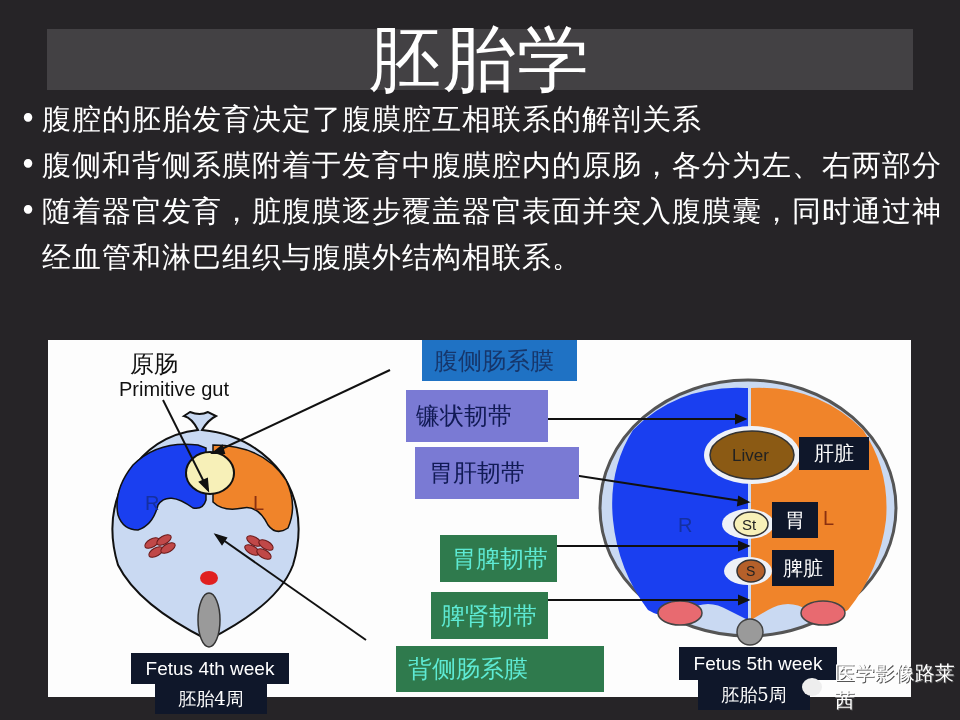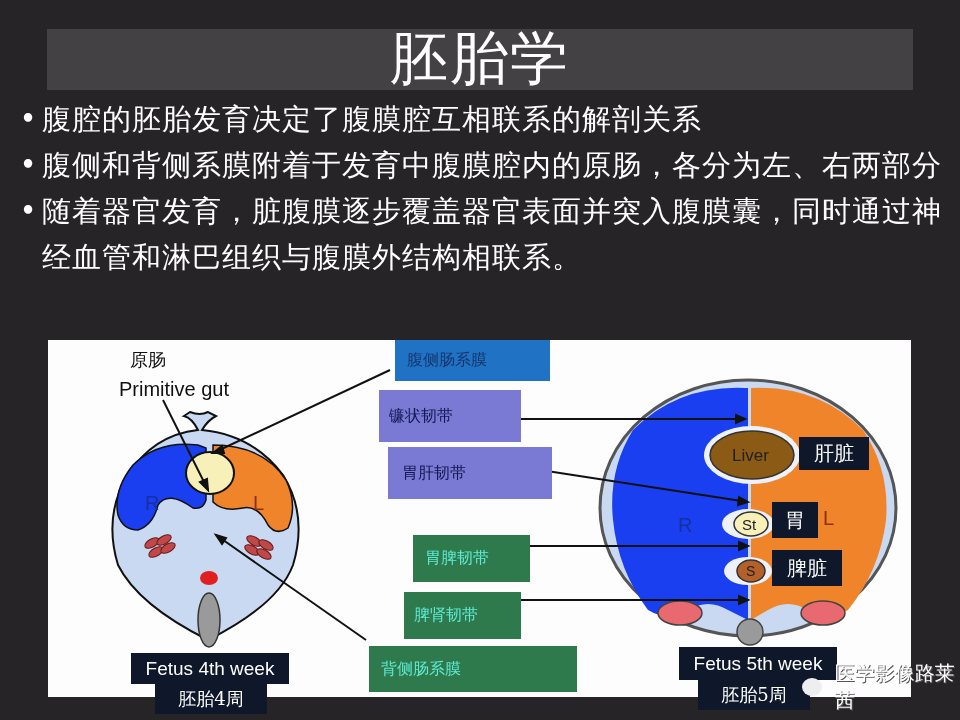--- a/index.html
+++ b/index.html
@@ -1,24 +1,24 @@
 <!DOCTYPE html>
 <html><head>
 <meta charset="utf-8">
 <style>
   html,body{margin:0;padding:0;}
   body{width:960px;height:720px;background:#262427;position:relative;overflow:hidden;font-family:"DejaVu Sans",sans-serif;}
   .title-bar{position:absolute;left:47px;top:29px;width:866px;height:61px;background:#434144;}
-  .title-text{position:absolute;left:0;top:24px;width:960px;text-align:center;color:#fff;font-family:Liberation Serif, serif;font-size:58px;line-height:70px;letter-spacing:2px;}
+  .title-text{position:absolute;left:0;top:24px;width:960px;text-align:center;color:#fff;font-family:Liberation Sans, sans-serif;font-size:72px;line-height:70px;letter-spacing:2px;}
   .bullets{position:absolute;left:14px;top:96px;width:940px;color:#fff;font-family:"DejaVu Serif",serif;font-size:29px;line-height:46px;}
   .bullet{display:flex;}
   .bullet .dot{width:28px;flex:none;text-align:center;}
   .bullet .txt{flex:1;letter-spacing:1px;}
   .diagram{position:absolute;left:48px;top:340px;width:863px;height:357px;background:#fdfdfd;}
-  .lbl{position:absolute;font-family:Liberation Mono, monospace;font-size:16px;display:flex;align-items:center;box-sizing:border-box;}
+  .lbl{position:absolute;font-family:Liberation Mono, monospace;font-size:24px;display:flex;align-items:center;box-sizing:border-box;margin-left:27px;}
   .blue{background:#1f72c4;color:#16366b;}
   .purple{background:#7a7ad4;color:#111a55;}
   .green{background:#2f7a4d;color:#5eead4;}
   .blk{position:absolute;background:#0f172a;color:#fff;display:flex;align-items:center;justify-content:center;box-sizing:border-box;}
   svg{position:absolute;left:0;top:0;}
   .anno{position:absolute;color:#111;font-family:"Liberation Sans",sans-serif;}
 </style>
 </head>
 <body>
 
@@ -98,35 +98,35 @@
       <polygon points="697,79 688,75 688,83"></polygon>
       <line x1="486" y1="129" x2="700" y2="162"></line>
       <polygon points="700,162 691,157 690,165"></polygon>
       <line x1="467" y1="206" x2="700" y2="206"></line>
       <polygon points="700,206 691,202 691,210"></polygon>
       <line x1="472" y1="260" x2="700" y2="260"></line>
       <polygon points="700,260 691,256 691,264"></polygon>
     </g>
   </svg>
 
-  <div class="anno" style="left:82px;top:8px;font-family:'DejaVu Serif',serif;font-size:18px;">原肠</div>
+  <div class="anno" style="left:82px;top:8px;font-family:'DejaVu Serif',serif;font-size:24px;">原肠</div>
   <div class="anno" style="left:40px;top:38px;font-size:20px;margin-left:31px;">Primitive gut</div>
   <div class="blk" style="left:83px;top:313px;width:158px;height:31px;font-family:'Liberation Sans',sans-serif;font-size:19px;">Fetus 4th week</div>
   <div class="blk" style="left:107px;top:344px;width:112px;height:30px;font-family:'DejaVu Serif',serif;font-size:18px;">胚胎4周</div>
 
   <div class="lbl blue" style="left:347px;top:0px;width:155px;height:41px;padding-left:12px;">腹侧肠系膜</div>
   <div class="lbl purple" style="left:331px;top:50px;width:142px;height:52px;padding-left:10px;">镰状韧带</div>
   <div class="lbl purple" style="left:340px;top:107px;width:164px;height:52px;padding-left:14px;">胃肝韧带</div>
   <div class="lbl green" style="left:365px;top:195px;width:117px;height:47px;padding-left:12px;">胃脾韧带</div>
   <div class="lbl green" style="left:356px;top:252px;width:117px;height:47px;padding-left:10px;">脾肾韧带</div>
   <div class="lbl green" style="left:321px;top:306px;width:208px;height:46px;padding-left:12px;">背侧肠系膜</div>
 
   <div class="blk" style="left:751px;top:97px;width:70px;height:33px;font-family:'DejaVu Serif',serif;font-size:20px;">肝脏</div>
   <div class="blk" style="left:724px;top:162px;width:46px;height:36px;font-family:'DejaVu Serif',serif;font-size:20px;">胃</div>
-  <div class="blk" style="left:724px;top:210px;width:70px;height:36px;font-family:'DejaVu Serif',serif;font-size:20px;text-align:right;">脾脏</div>
+  <div class="blk" style="left:724px;top:210px;width:62px;height:36px;font-family:'DejaVu Serif',serif;font-size:20px;text-align:right;">脾脏</div>
   <div class="blk" style="left:631px;top:307px;width:158px;height:33px;font-family:'Liberation Sans',sans-serif;font-size:19px;">Fetus 5th week</div>
   <div class="blk" style="left:650px;top:340px;width:112px;height:30px;font-family:'DejaVu Serif',serif;font-size:18px;">胚胎5周</div>
 </div>
 
 <div style="position:absolute;left:802px;top:660px;color:#fff;font-family:'DejaVu Sans',sans-serif;font-size:22px;text-shadow:1px 1px 0 #555;display:flex;align-items:center;gap:13px;">
   <span style="display:inline-block;width:22px;height:18px;border-radius:50%;background:#eee;"></span>
   <span style="font-size:20px;">医学影像路莱茜</span>
 </div>
 
 </body></html>

